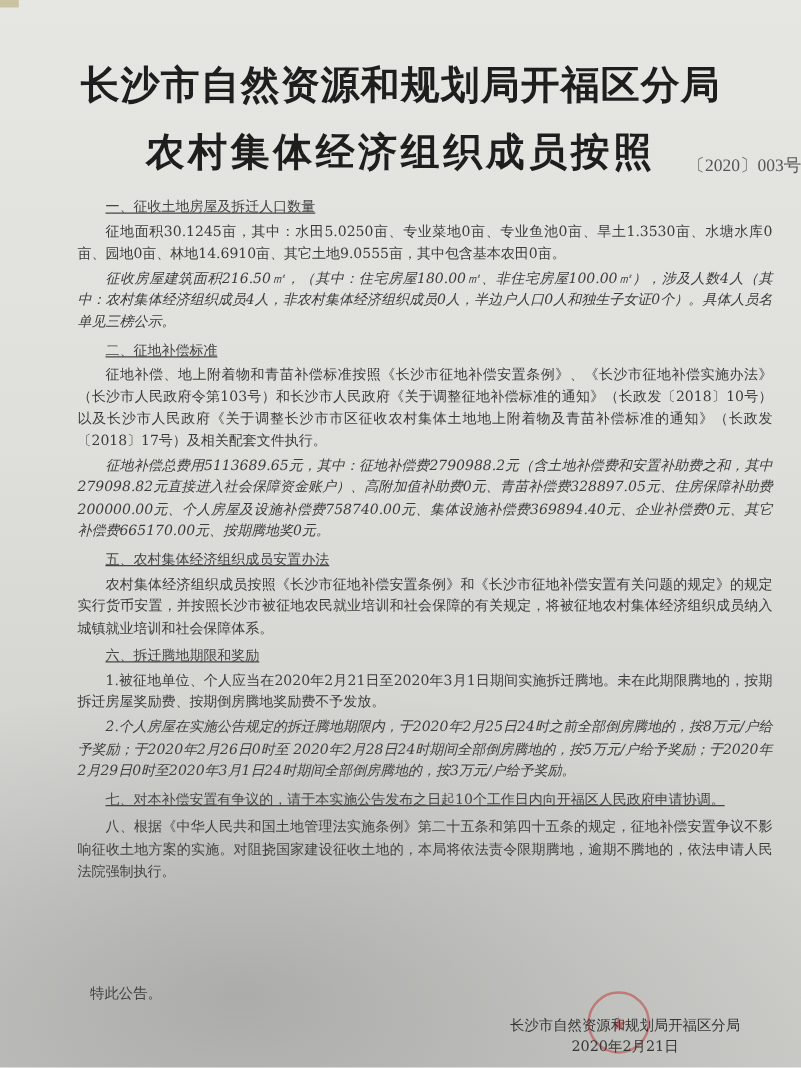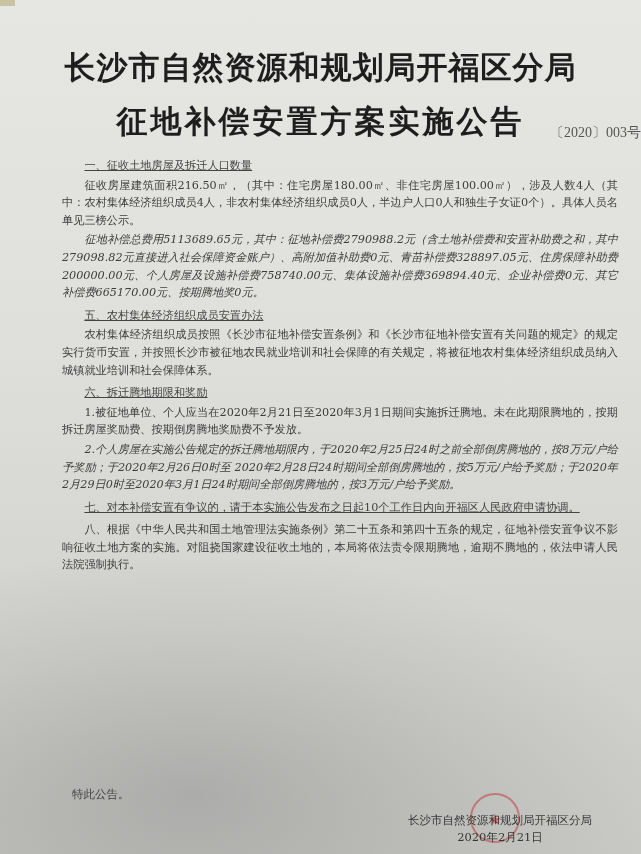--- a/index.html
+++ b/index.html
@@ -96,28 +96,31 @@
       font-size: 11.5px;
       color: #3a3a3a;
     }
   </style>
 </head>
 <body>
 
 <div class="corner-tab"></div>
 
 <h1 class="title title1">长沙市自然资源和规划局开福区分局</h1>
-<h1 class="title title2">征地补偿安置方案实施公告</h1>
+<h1 class="title title2">农村集体经济组织成员按照</h1>
 <div class="docno">〔2020〕003号</div>
 
 <div class="body">
 
   <p class="h">一、征收土地房屋及拆迁人口数量</p>
+  <p class="p">征地面积30.1245亩，其中：水田5.0250亩、专业菜地0亩、专业鱼池0亩、旱土1.3530亩、水塘水库0亩、园地0亩、林地14.6910亩、其它土地9.0555亩，其中包含基本农田0亩。</p>
   <p class="p">征收房屋建筑面积216.50㎡，（其中：住宅房屋180.00㎡、非住宅房屋100.00㎡），涉及人数4人（其中：农村集体经济组织成员4人，非农村集体经济组织成员0人，半边户人口0人和独生子女证0个）。具体人员名单见三榜公示。</p>
 
+  <p class="h">二、征地补偿标准</p>
+  <p class="p">征地补偿、地上附着物和青苗补偿标准按照《长沙市征地补偿安置条例》、《长沙市征地补偿实施办法》（长沙市人民政府令第103号）和长沙市人民政府《关于调整征地补偿标准的通知》（长政发〔2018〕10号）以及长沙市人民政府《关于调整长沙市市区征收农村集体土地地上附着物及青苗补偿标准的通知》（长政发〔2018〕17号）及相关配套文件执行。</p>
 
   <p class="p">征地补偿总费用5113689.65元，其中：征地补偿费2790988.2元（含土地补偿费和安置补助费之和，其中279098.82元直接进入社会保障资金账户）、高附加值补助费0元、青苗补偿费328897.05元、住房保障补助费200000.00元、个人房屋及设施补偿费758740.00元、集体设施补偿费369894.40元、企业补偿费0元、其它补偿费665170.00元、按期腾地奖0元。</p>
 
 
   <p class="h">五、农村集体经济组织成员安置办法</p>
   <p class="p">农村集体经济组织成员按照《长沙市征地补偿安置条例》和《长沙市征地补偿安置有关问题的规定》的规定实行货币安置，并按照长沙市被征地农民就业培训和社会保障的有关规定，将被征地农村集体经济组织成员纳入城镇就业培训和社会保障体系。</p>
 
   <p class="h">六、拆迁腾地期限和奖励</p>
   <p class="p">1.被征地单位、个人应当在2020年2月21日至2020年3月1日期间实施拆迁腾地。未在此期限腾地的，按期拆迁房屋奖励费、按期倒房腾地奖励费不予发放。</p>
   <p class="p">2.个人房屋在实施公告规定的拆迁腾地期限内，于2020年2月25日24时之前全部倒房腾地的，按8万元/户给予奖励；于2020年2月26日0时至 2020年2月28日24时期间全部倒房腾地的，按5万元/户给予奖励；于2020年2月29日0时至2020年3月1日24时期间全部倒房腾地的，按3万元/户给予奖励。</p>

